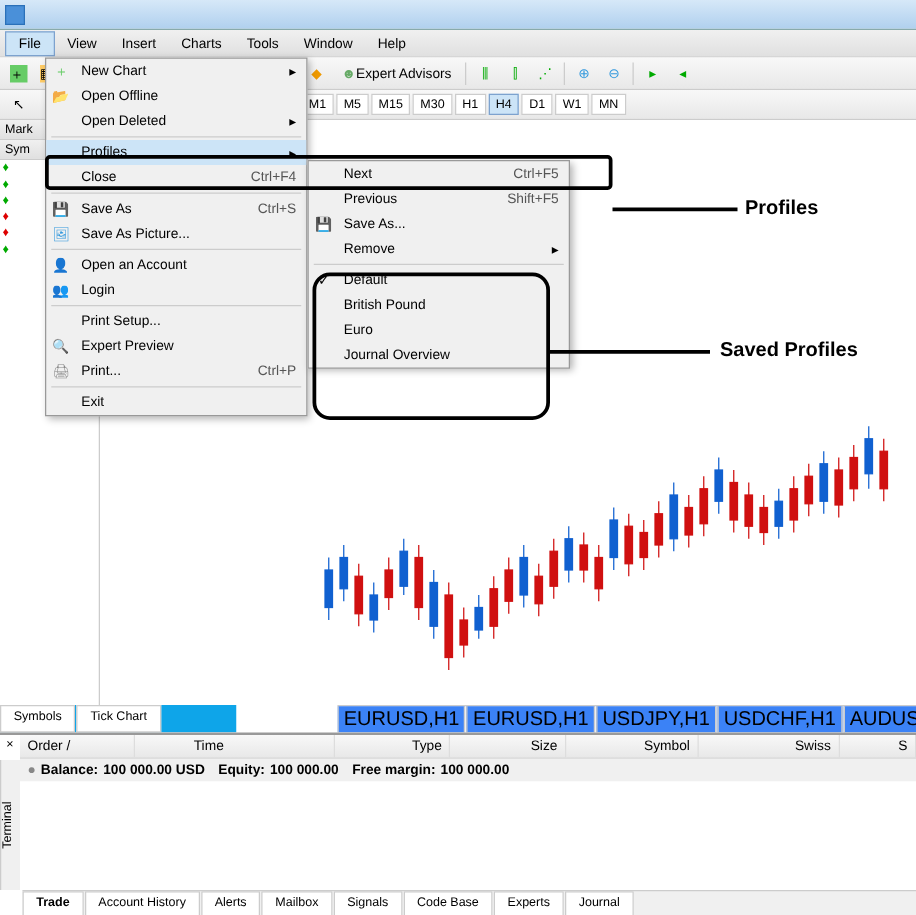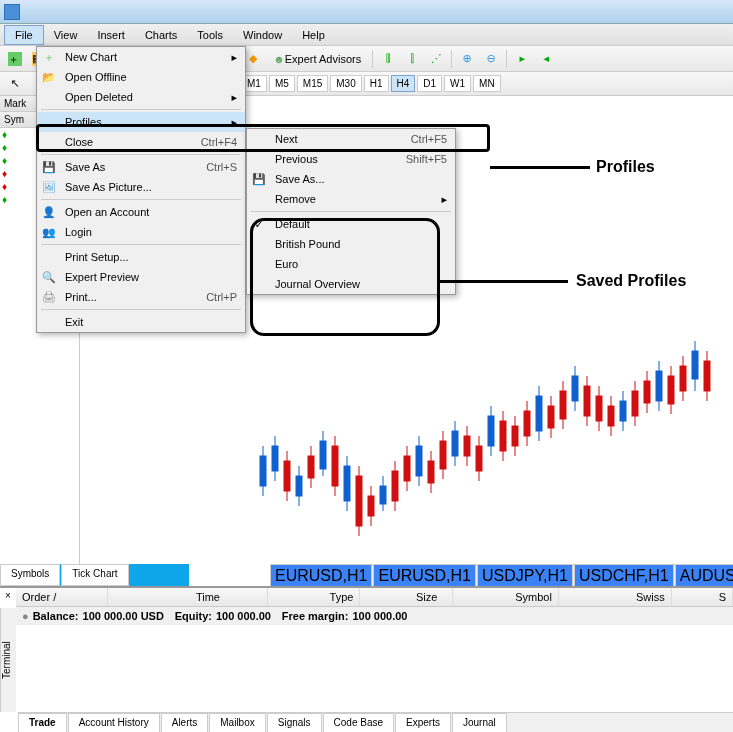--- a/index.html
+++ b/index.html
@@ -375,23 +375,23 @@
 <div class="ann-line" style="left:490px; top:166px; width:100px; height:3px"></div>
 <div class="annotation" style="left:596px; top:158px">Profiles</div>
 <div class="ann-line" style="left:440px; top:280px; width:128px; height:3px"></div>
 <div class="annotation" style="left:576px; top:272px">Saved Profiles</div>
 
 <div class="terminal">
   <div class="term-close">×</div>
   <div class="term-vlabel">Terminal</div>
   <div class="term-header" style="margin-left:16px">
     <div class="th" style="width:130px"><span>Order</span> /</div>
-    <div class="th" style="width:170px;text-align:center">Time</div>
+    <div class="th" style="width:170px;text-align:left">Time</div>
     <div class="th" style="width:70px;text-align:right">Type</div>
-    <div class="th" style="width:70px;text-align:center">Size</div>
+    <div class="th" style="width:70px;text-align:right">Size</div>
     <div class="th" style="width:90px;text-align:right">Symbol</div>
     <div class="th" style="width:100px;text-align:right">Swiss</div>
     <div class="th" style="flex:1;text-align:right">S</div>
   </div>
   <div class="term-row" style="margin-left:16px">
     <span style="color:#888">●</span>
     <b>Balance:</b> <b>100 000.00 USD</b>&nbsp;
     <b>Equity:</b> <b>100 000.00</b>&nbsp;
     <b>Free margin:</b> <b>100 000.00</b>
   </div>

